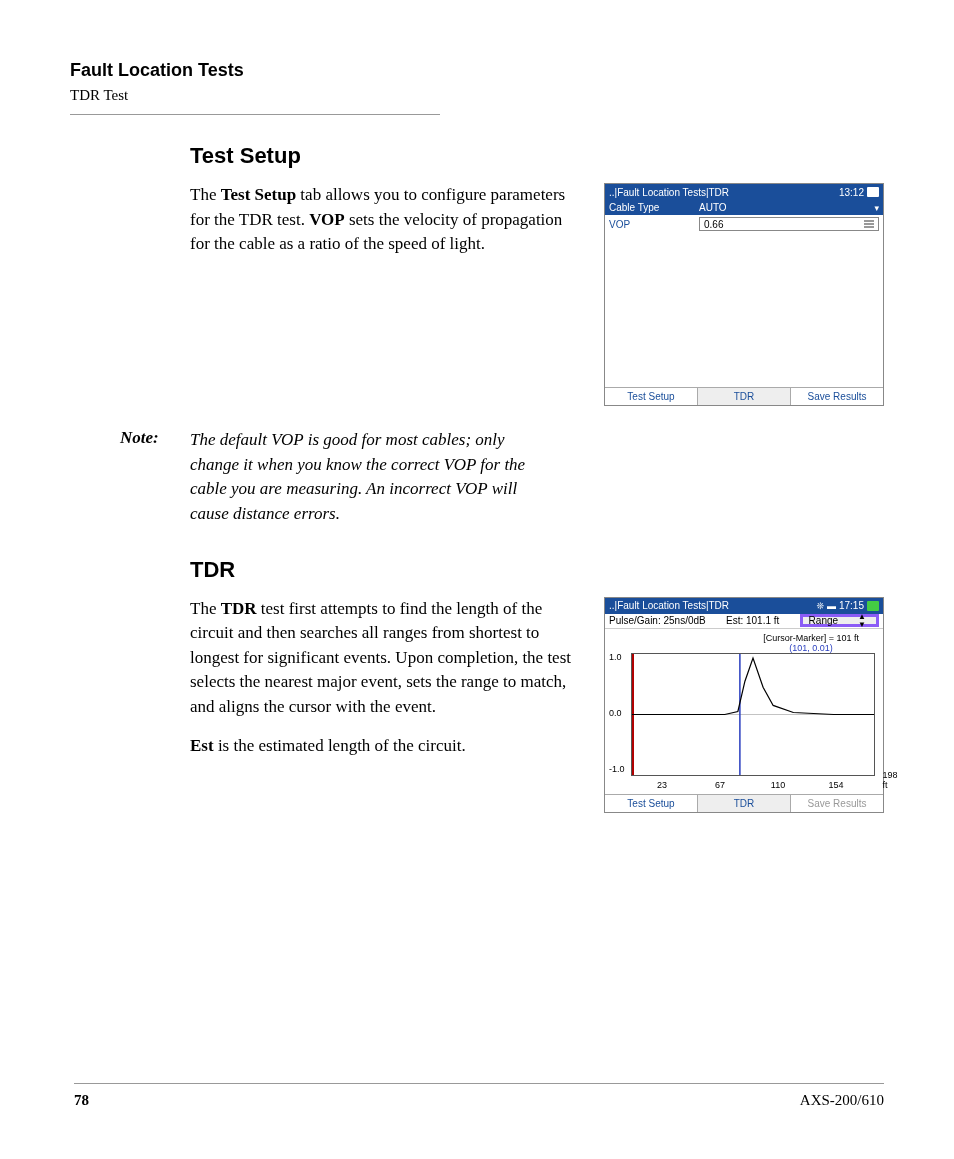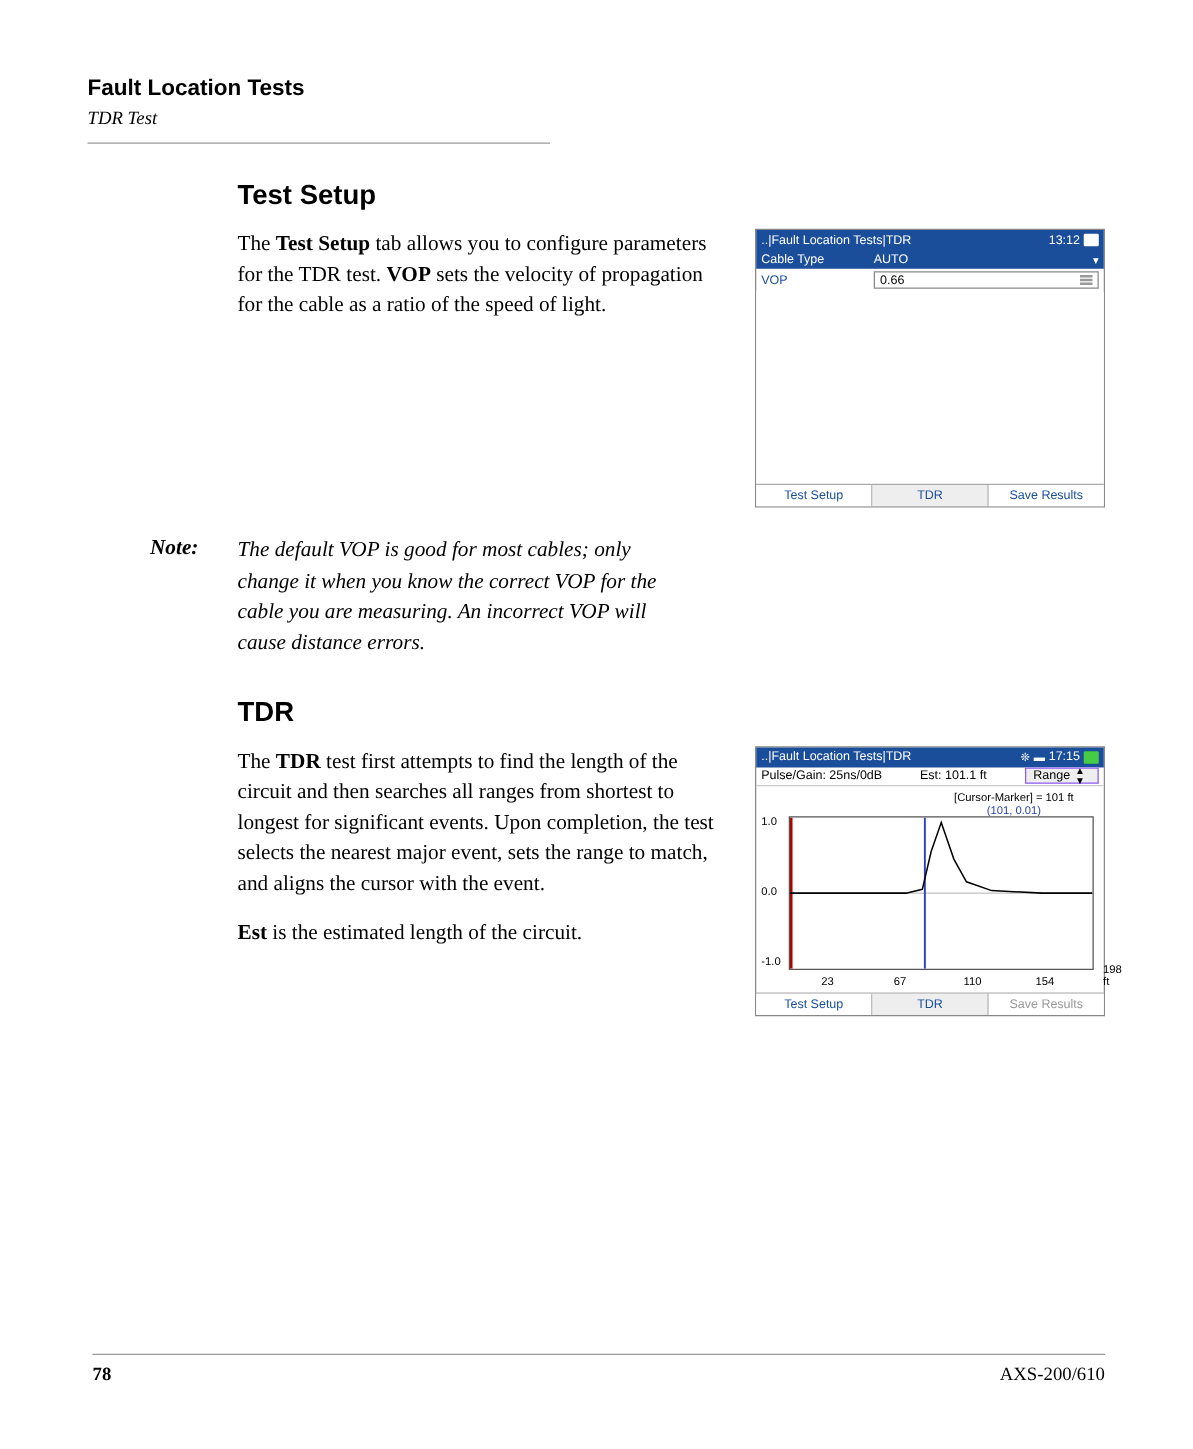--- a/index.html
+++ b/index.html
@@ -13,21 +13,20 @@
     padding: 60px 70px 50px 70px;
   }
   .header-title {
     font-family: Verdana, Arial, sans-serif;
     font-weight: bold;
     font-size: 18px;
     margin-bottom: 6px;
   }
   .header-subtitle {
     font-family: Georgia, serif;
-    font-style: italic;
     font-size: 15px;
     margin-bottom: 10px;
   }
   .header-rule {
     width: 370px;
     border: none;
     border-top: 1px solid #999;
     margin-bottom: 28px;
   }
   .content {
@@ -165,27 +164,27 @@
   .status-row {
     display: flex;
     justify-content: space-between;
     align-items: center;
     padding: 1px 4px;
     height: 15px;
     border-bottom: 1px solid #ccc;
     color: #000;
   }
   .range-btn {
-    border: 1px solid #8b5cf6;
+    border: 3px solid #8b5cf6;
     background: #eee;
     padding: 0 10px 0 6px;
     height: 13px;
     display: flex;
     align-items: center;
-    gap: 4px;
+    gap: 20px;
   }
   .range-btn .tri { font-size: 8px; line-height: 1; }
   .chart-area {
     position: relative;
     height: 165px;
     padding: 4px 6px 2px 6px;
   }
   .chart-anno {
     position: absolute;
     right: 24px;

